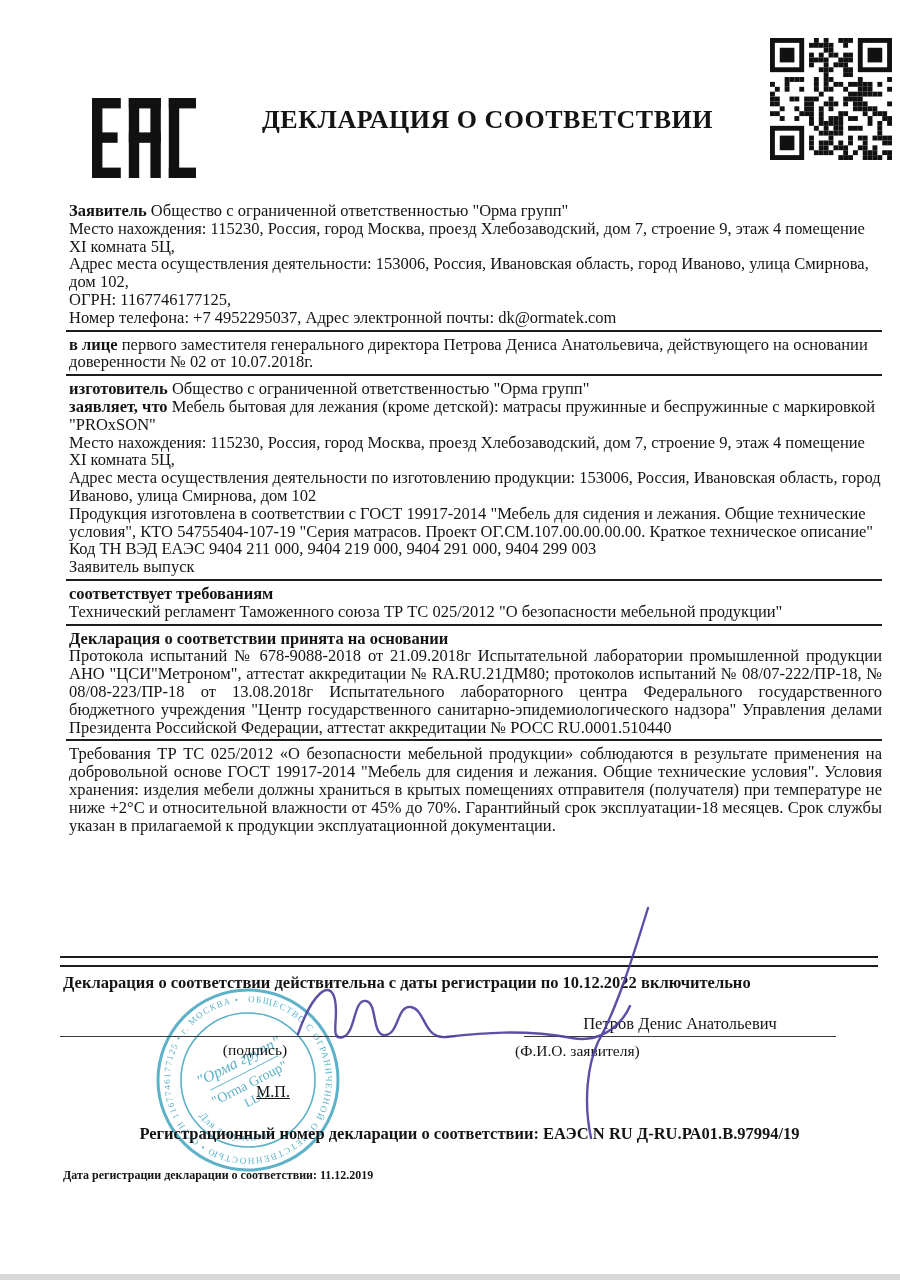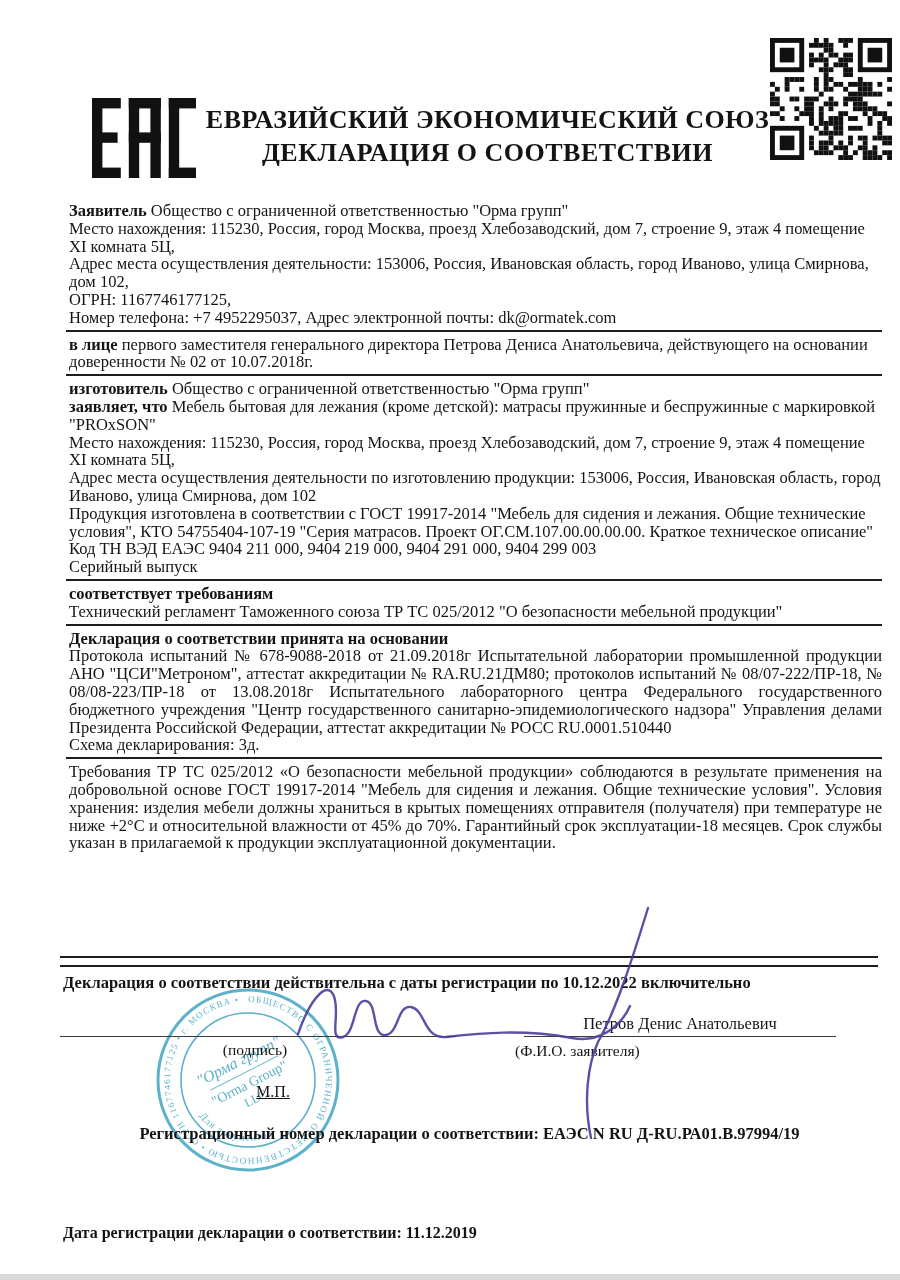--- a/index.html
+++ b/index.html
@@ -25,21 +25,21 @@
   
   .dline{position:absolute;left:60px;width:818px;height:0;border-top:2px solid #1d1d1d;}
   .validity{position:absolute;left:63px;top:973px;width:813px;font-weight:bold;font-size:16.5px;}
   .sig-line-left{position:absolute;left:60px;top:1036px;width:396px;border-top:1.6px solid #3a3a3a;}
   .sig-caption{position:absolute;left:148px;top:1041px;width:214px;text-align:center;font-size:15.5px;}
   .mp{position:absolute;left:238px;top:1083px;width:70px;text-align:center;font-size:16px;text-decoration:underline;}
   .fio-name{position:absolute;left:515px;top:1014px;width:330px;text-align:center;font-size:16.5px;}
   .sig-line-right{position:absolute;left:524px;top:1036px;width:312px;border-top:1.6px solid #3a3a3a;}
   .fio-caption{position:absolute;left:515px;top:1042px;width:330px;font-size:15.5px;}
   .regnum{position:absolute;left:63px;top:1124px;width:813px;font-weight:bold;font-size:16.5px;text-align:center;}
-  .regdate{position:absolute;left:63px;top:1224px;width:813px;font-weight:bold;font-size:16px;}
+  .regdate{position:absolute;left:63px;top:1168px;width:813px;font-weight:bold;font-size:12px;}
 
   .stamp{position:absolute;left:152px;top:984px;width:192px;height:192px;opacity:.82;}
   .autograph{position:absolute;left:200px;top:878px;width:480px;height:282px;}
 </style>
 </head>
 <body>
 
 <div class="page">
 
   <div class="hdr">
@@ -52,21 +52,20 @@
         <rect x="46" y="0" width="13" height="100"></rect>
           <rect x="73" y="0" width="13" height="100"></rect>
         <rect x="46" y="0" width="40" height="13"></rect>
           <rect x="46" y="43" width="40" height="13"></rect>
         <rect x="96" y="0" width="13" height="100"></rect>
           <rect x="96" y="0" width="34" height="13"></rect>
         <rect x="96" y="87" width="34" height="13"></rect>
       </g>
     </svg>
     <div class="titles">
-      <div>ЕВРАЗИЙСКИЙ ЭКОНОМИЧЕСКИЙ СОЮЗ</div>
       <div>ДЕКЛАРАЦИЯ О СООТВЕТСТВИИ</div>
     </div>
     <svg class="qr" id="qr" viewBox="0 0 125 125">
         <rect x="45" y="0" width="5" height="5" fill="#111"></rect>
         <rect x="55" y="0" width="5" height="5" fill="#111"></rect>
         <rect x="70" y="0" width="5" height="5" fill="#111"></rect>
         <rect x="75" y="0" width="5" height="5" fill="#111"></rect>
         <rect x="80" y="0" width="5" height="5" fill="#111"></rect>
         <rect x="40" y="5" width="5" height="5" fill="#111"></rect>
         <rect x="45" y="5" width="5" height="5" fill="#111"></rect>
@@ -322,34 +321,33 @@
     </section>
     <hr class="rule">
 
     <section>
       <p><b>изготовитель</b> <span>Общество с ограниченной ответственностью "Орма групп"</span></p>
       <p><b>заявляет, что</b> <span>Мебель бытовая для лежания (кроме детской): матрасы пружинные и беспружинные с маркировкой "PROxSON"</span></p>
       <p>Место нахождения: 115230, Россия, город Москва, проезд Хлебозаводский, дом 7, строение 9, этаж 4 помещение XI комната 5Ц,</p>
       <p>Адрес места осуществления деятельности по изготовлению продукции: 153006, Россия, Ивановская область, город Иваново, улица Смирнова, дом 102</p>
       <p>Продукция изготовлена в соответствии с ГОСТ 19917-2014 "Мебель для сидения и лежания. Общие технические условия", КТО 54755404-107-19 "Серия матрасов. Проект ОГ.СМ.107.00.00.00.00. Краткое техническое описание"</p>
       <p>Код ТН ВЭД ЕАЭС 9404 211 000, 9404 219 000, 9404 291 000, 9404 299 003</p>
-      <p>Серийный выпуск</p>
+      <p>Заявитель выпуск</p>
     </section>
     <hr class="rule">
 
     <section>
       <p class="b">соответствует требованиям</p>
       <p class="just">Технический регламент Таможенного союза ТР ТС 025/2012 "О безопасности мебельной продукции"</p>
     </section>
     <hr class="rule">
 
     <section>
       <p class="b">Декларация о соответствии принята на основании</p>
       <p class="just">Протокола испытаний № 678-9088-2018 от 21.09.2018г Испытательной лаборатории промышленной продукции АНО "ЦСИ"Метроном", аттестат аккредитации № RA.RU.21ДМ80; протоколов испытаний № 08/07-222/ПР-18, № 08/08-223/ПР-18 от 13.08.2018г Испытательного лабораторного центра Федерального государственного бюджетного учреждения "Центр государственного санитарно-эпидемиологического надзора" Управления делами Президента Российской Федерации, аттестат аккредитации № РОСС RU.0001.510440</p>
-      <p>Схема декларирования: 3д.</p>
     </section>
     <hr class="rule">
 
     <section>
       <p class="just">Требования ТР ТС 025/2012 «О безопасности мебельной продукции» соблюдаются в результате применения на добровольной основе ГОСТ 19917-2014 "Мебель для сидения и лежания. Общие технические условия". Условия хранения: изделия мебели должны храниться в крытых помещениях отправителя (получателя) при температуре не ниже +2°С и относительной влажности от 45% до 70%. Гарантийный срок эксплуатации-18 месяцев. Срок службы указан в прилагаемой к продукции эксплуатационной документации.</p>
     </section>
 
   </div>
 
   <div class="dline" style="top:956px"></div>

